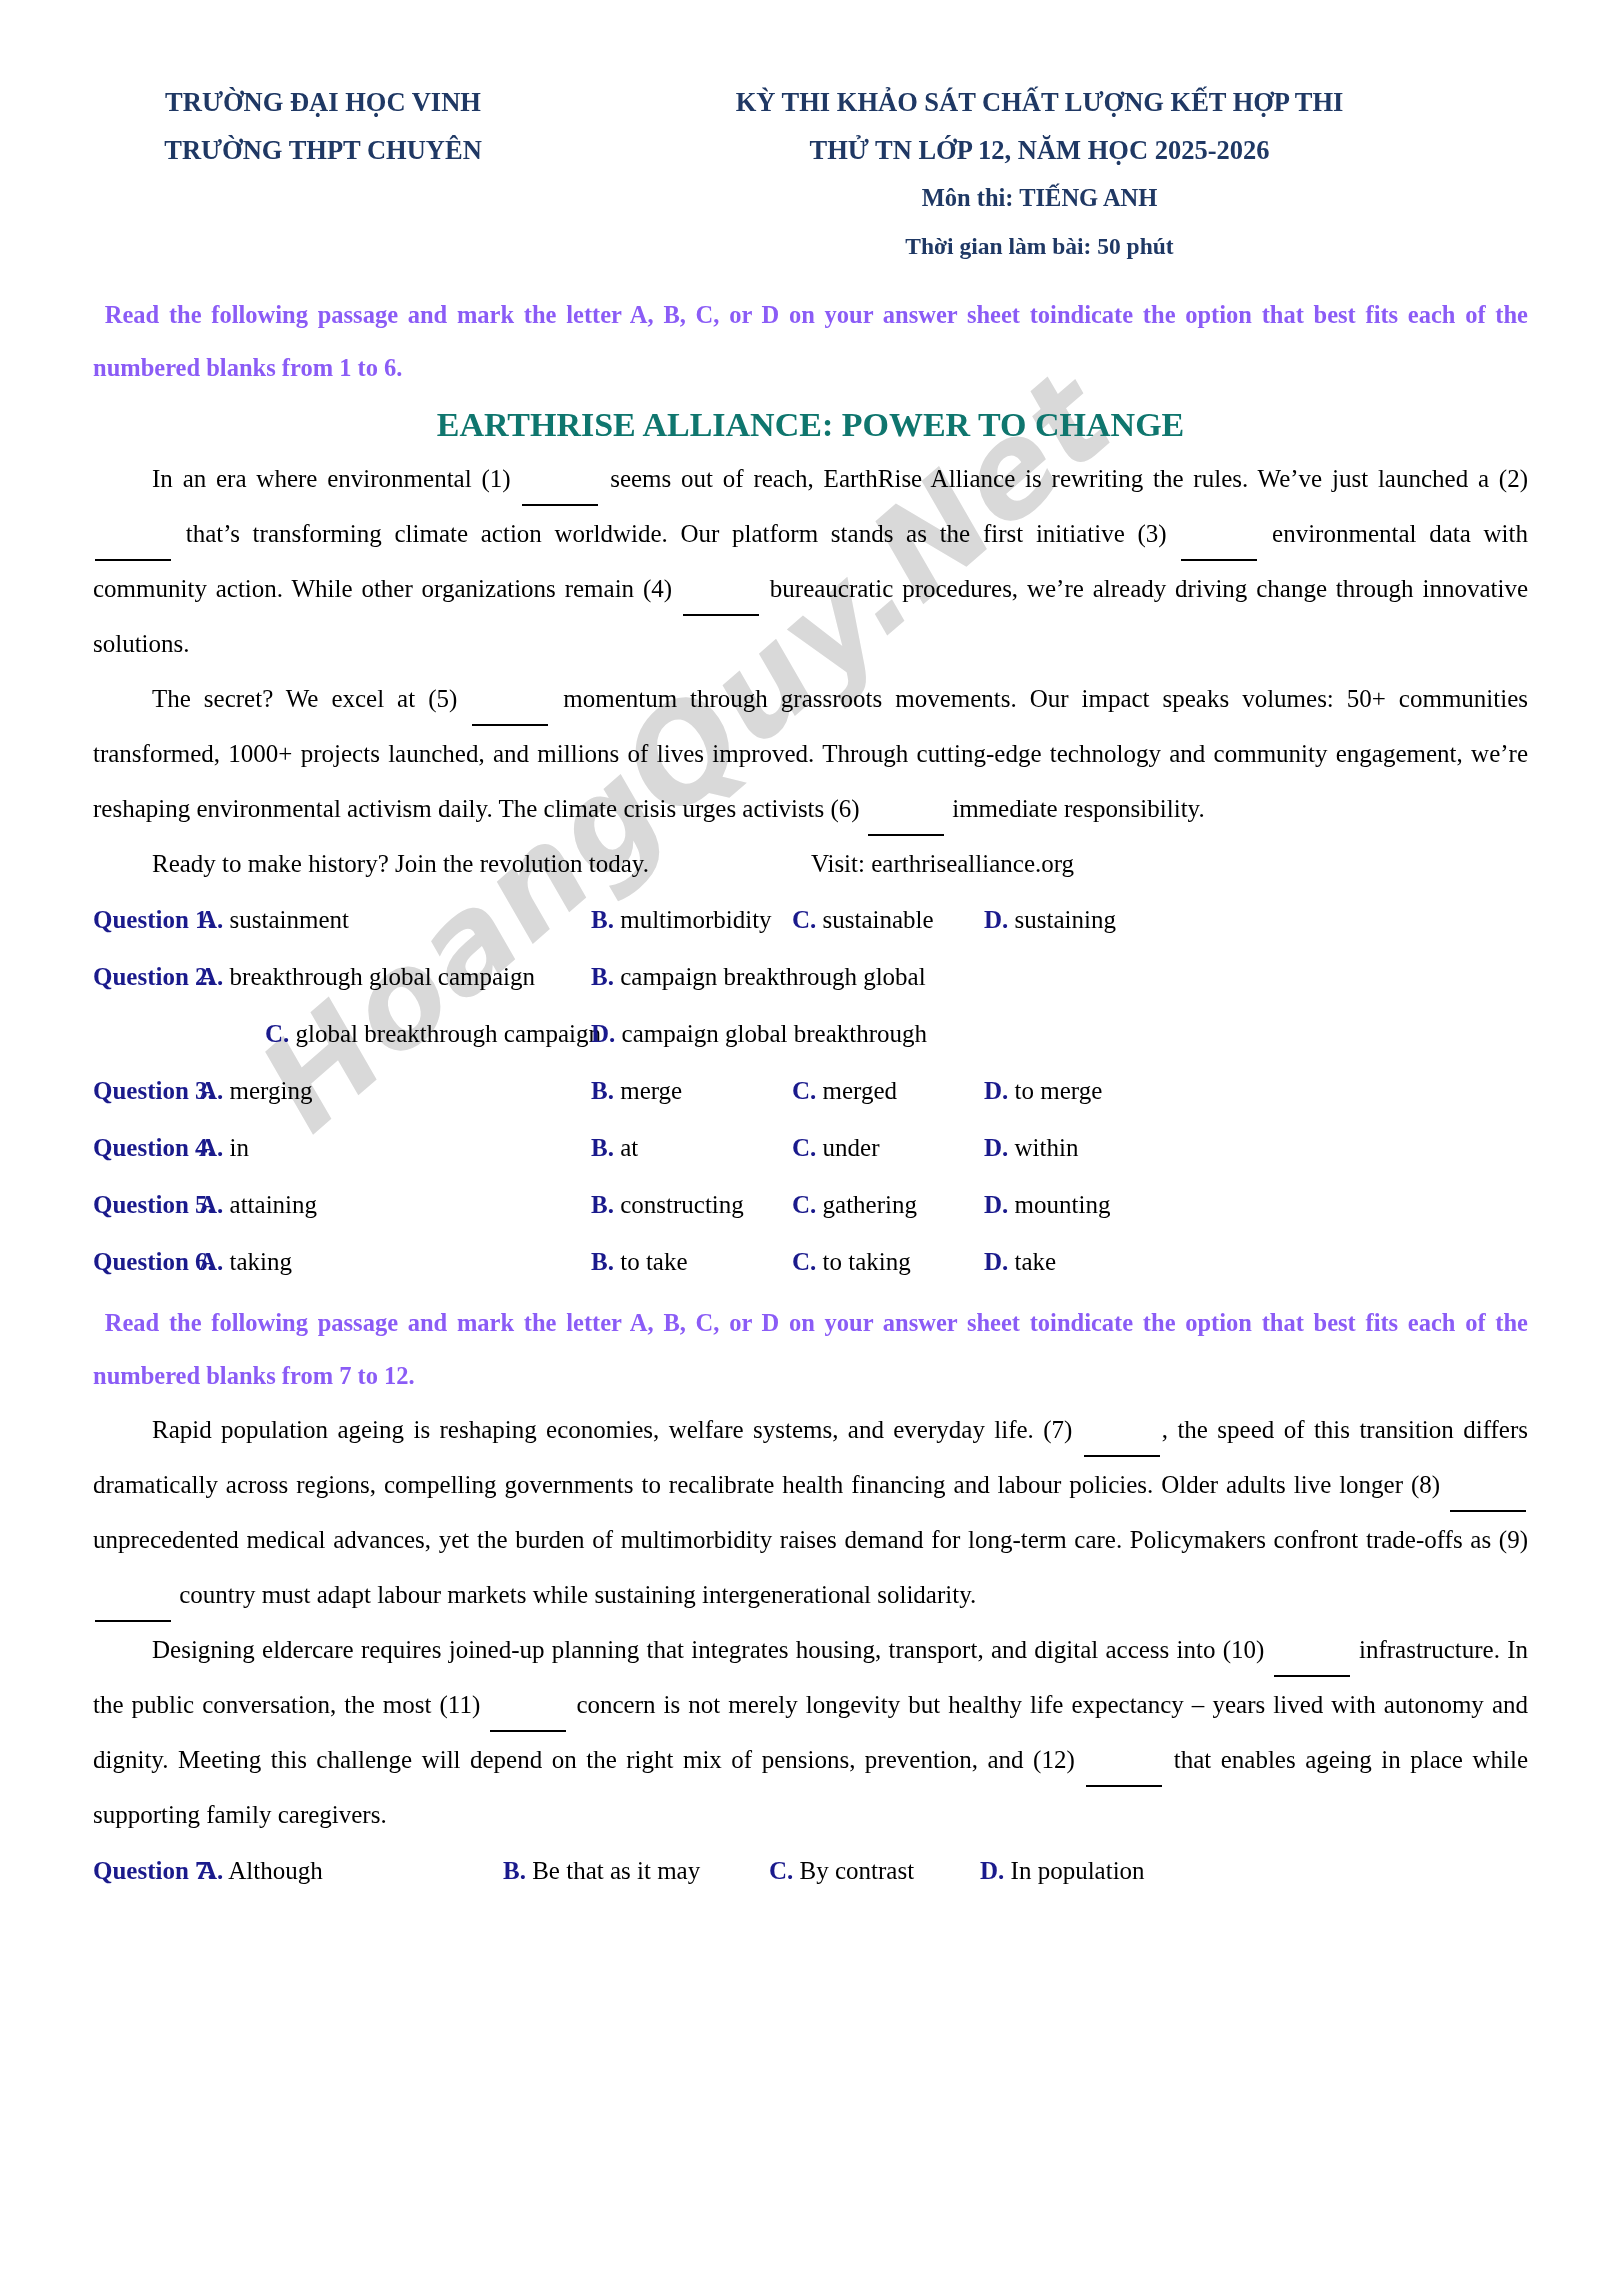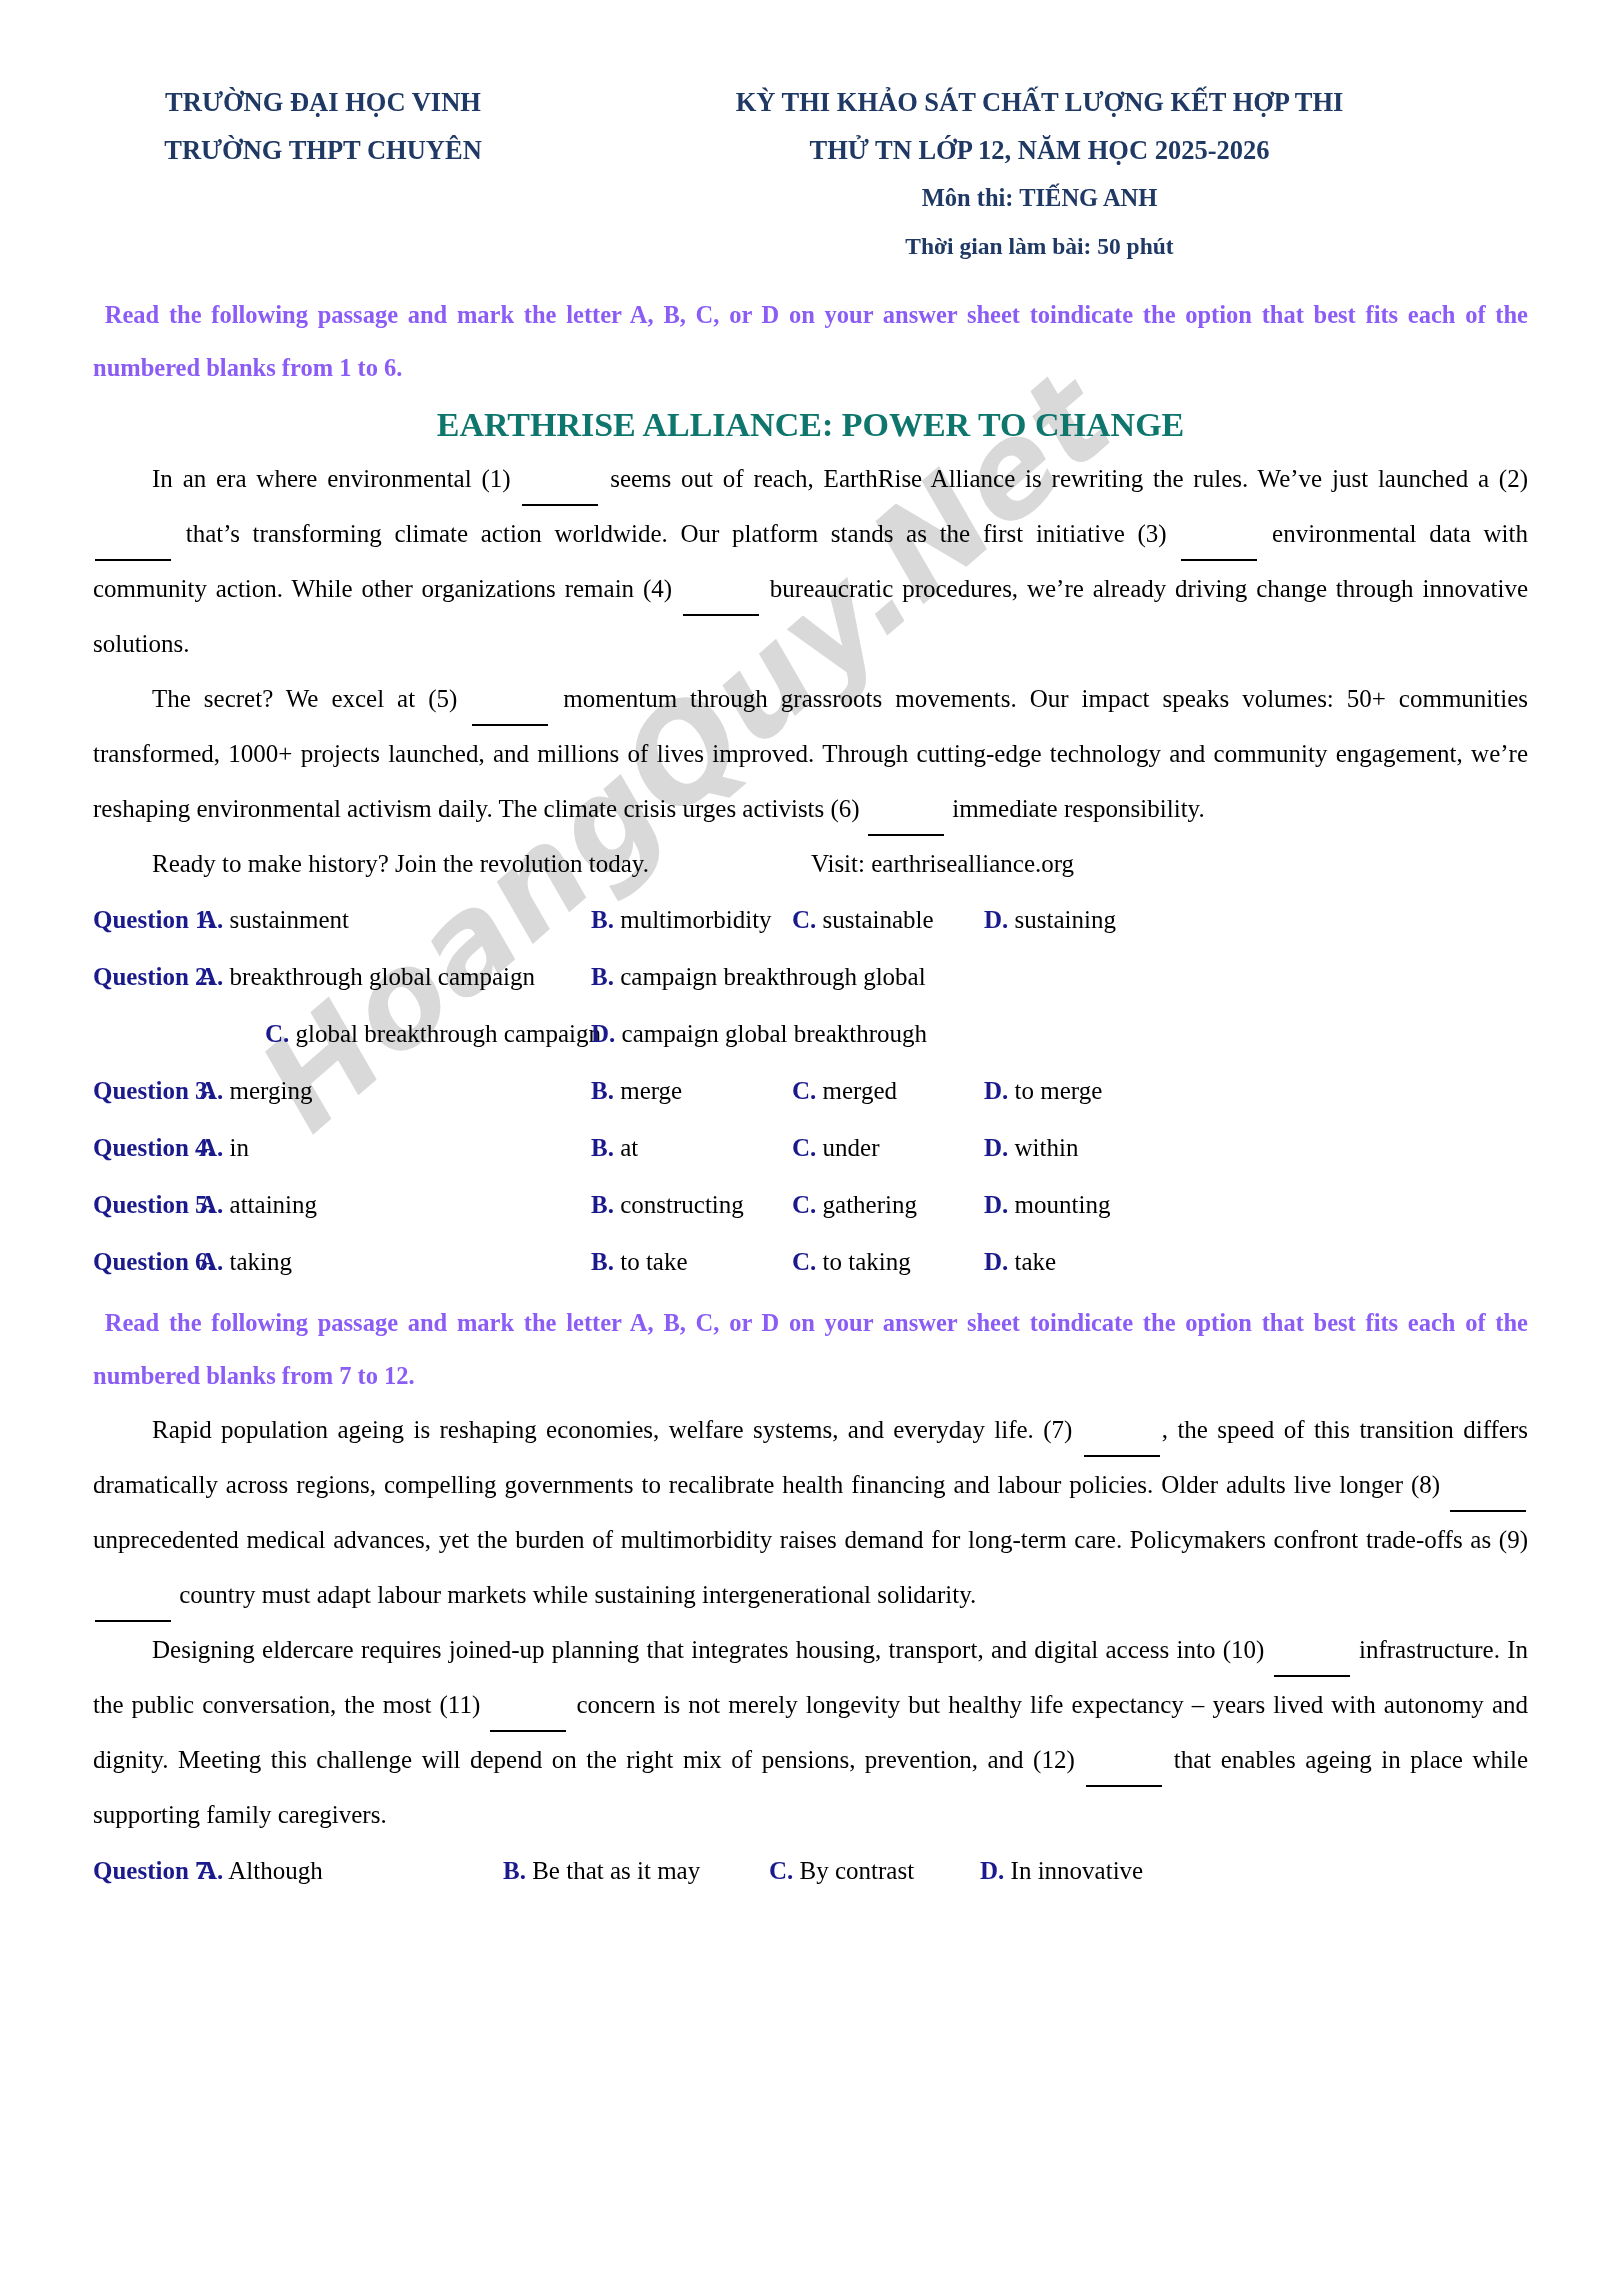--- a/index.html
+++ b/index.html
@@ -285,21 +285,21 @@
       <span>Designing eldercare requires joined-up planning that integrates housing, transport, and digital access into (10) </span><span class="blank"></span><span> infrastructure. In the public conversation, the most (11) </span><span class="blank"></span><span> concern is not merely longevity but healthy life expectancy – years lived with autonomy and dignity. Meeting this challenge will depend on the right mix of pensions, prevention, and (12) </span><span class="blank"></span><span> that enables ageing in place while supporting family caregivers.</span>
     </div>
 
     <div class="qblock">
 
       <div class="qrow">
         <span class="qlabel">Question 7.</span>
         <span class="opt q7-a"><span class="optletter">A.</span> <span class="opttext">Although</span></span>
         <span class="opt q7-b"><span class="optletter">B.</span> <span class="opttext">Be that as it may</span></span>
         <span class="opt q7-c"><span class="optletter">C.</span> <span class="opttext">By contrast</span></span>
-        <span class="opt q7-d"><span class="optletter">D.</span> <span class="opttext">In innovative</span></span>
+        <span class="opt q7-d"><span class="optletter">D.</span> <span class="opttext">In population</span></span>
       </div>
     </div>
 
   </div>
 
 
 </div>
 
 
 </body></html>

